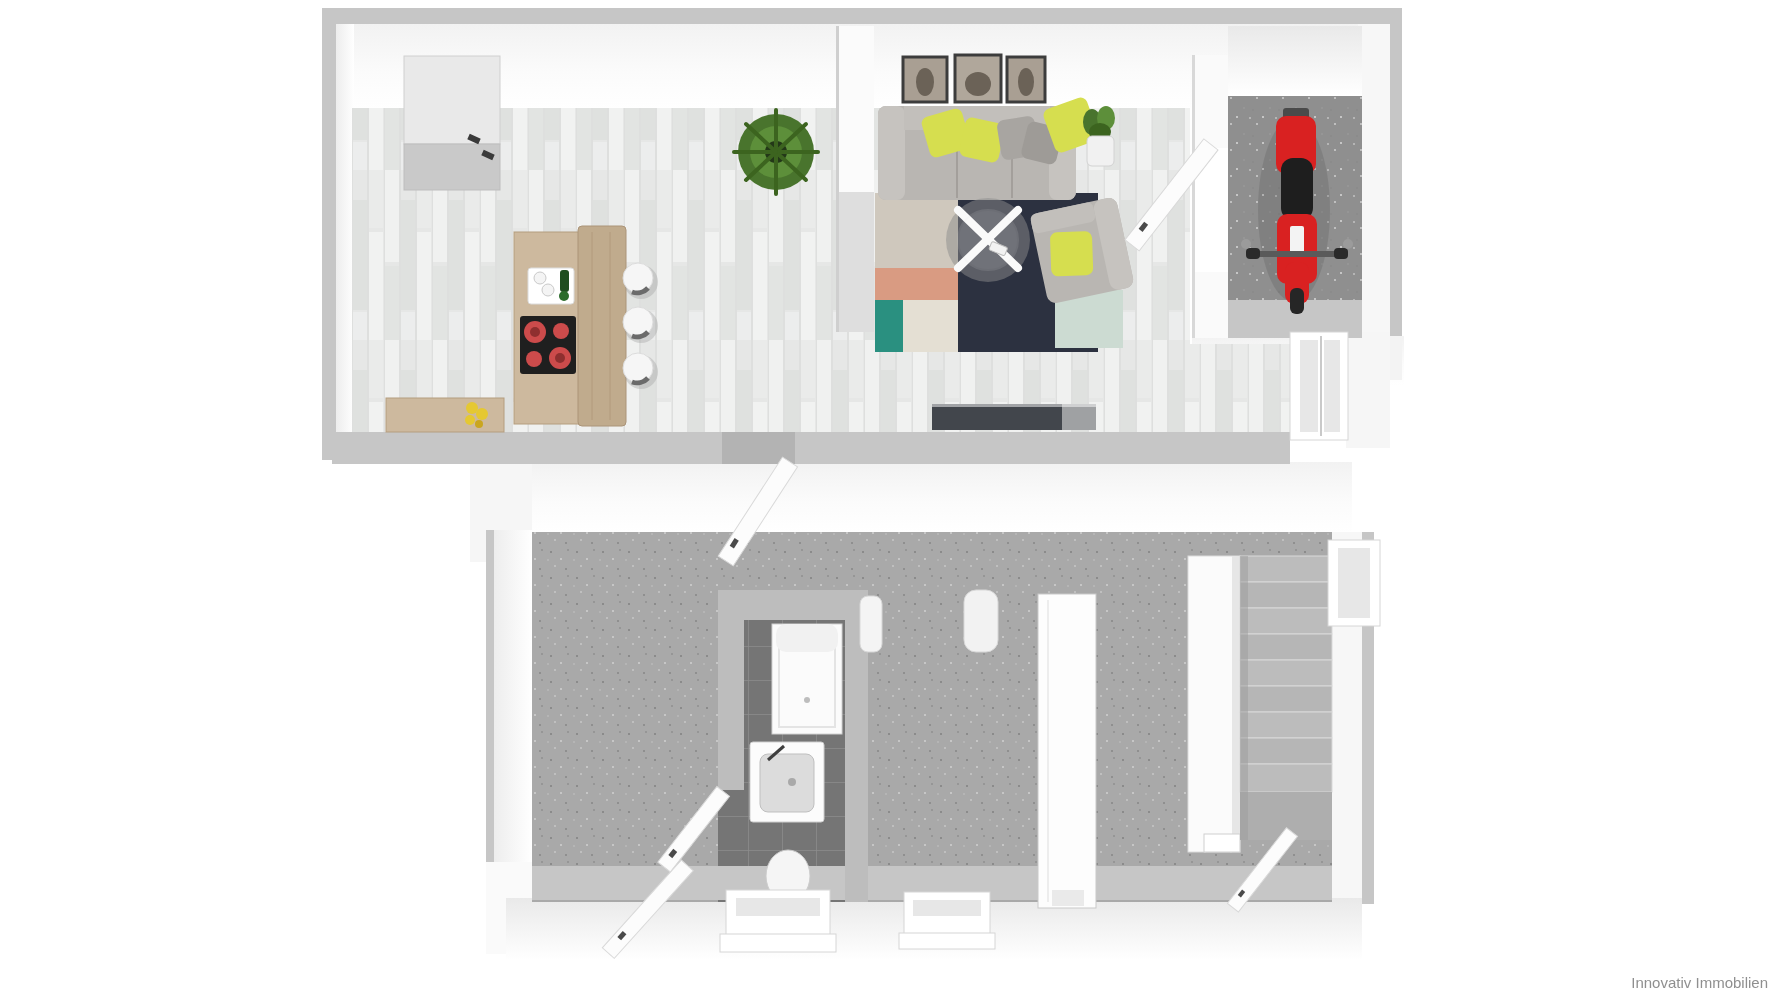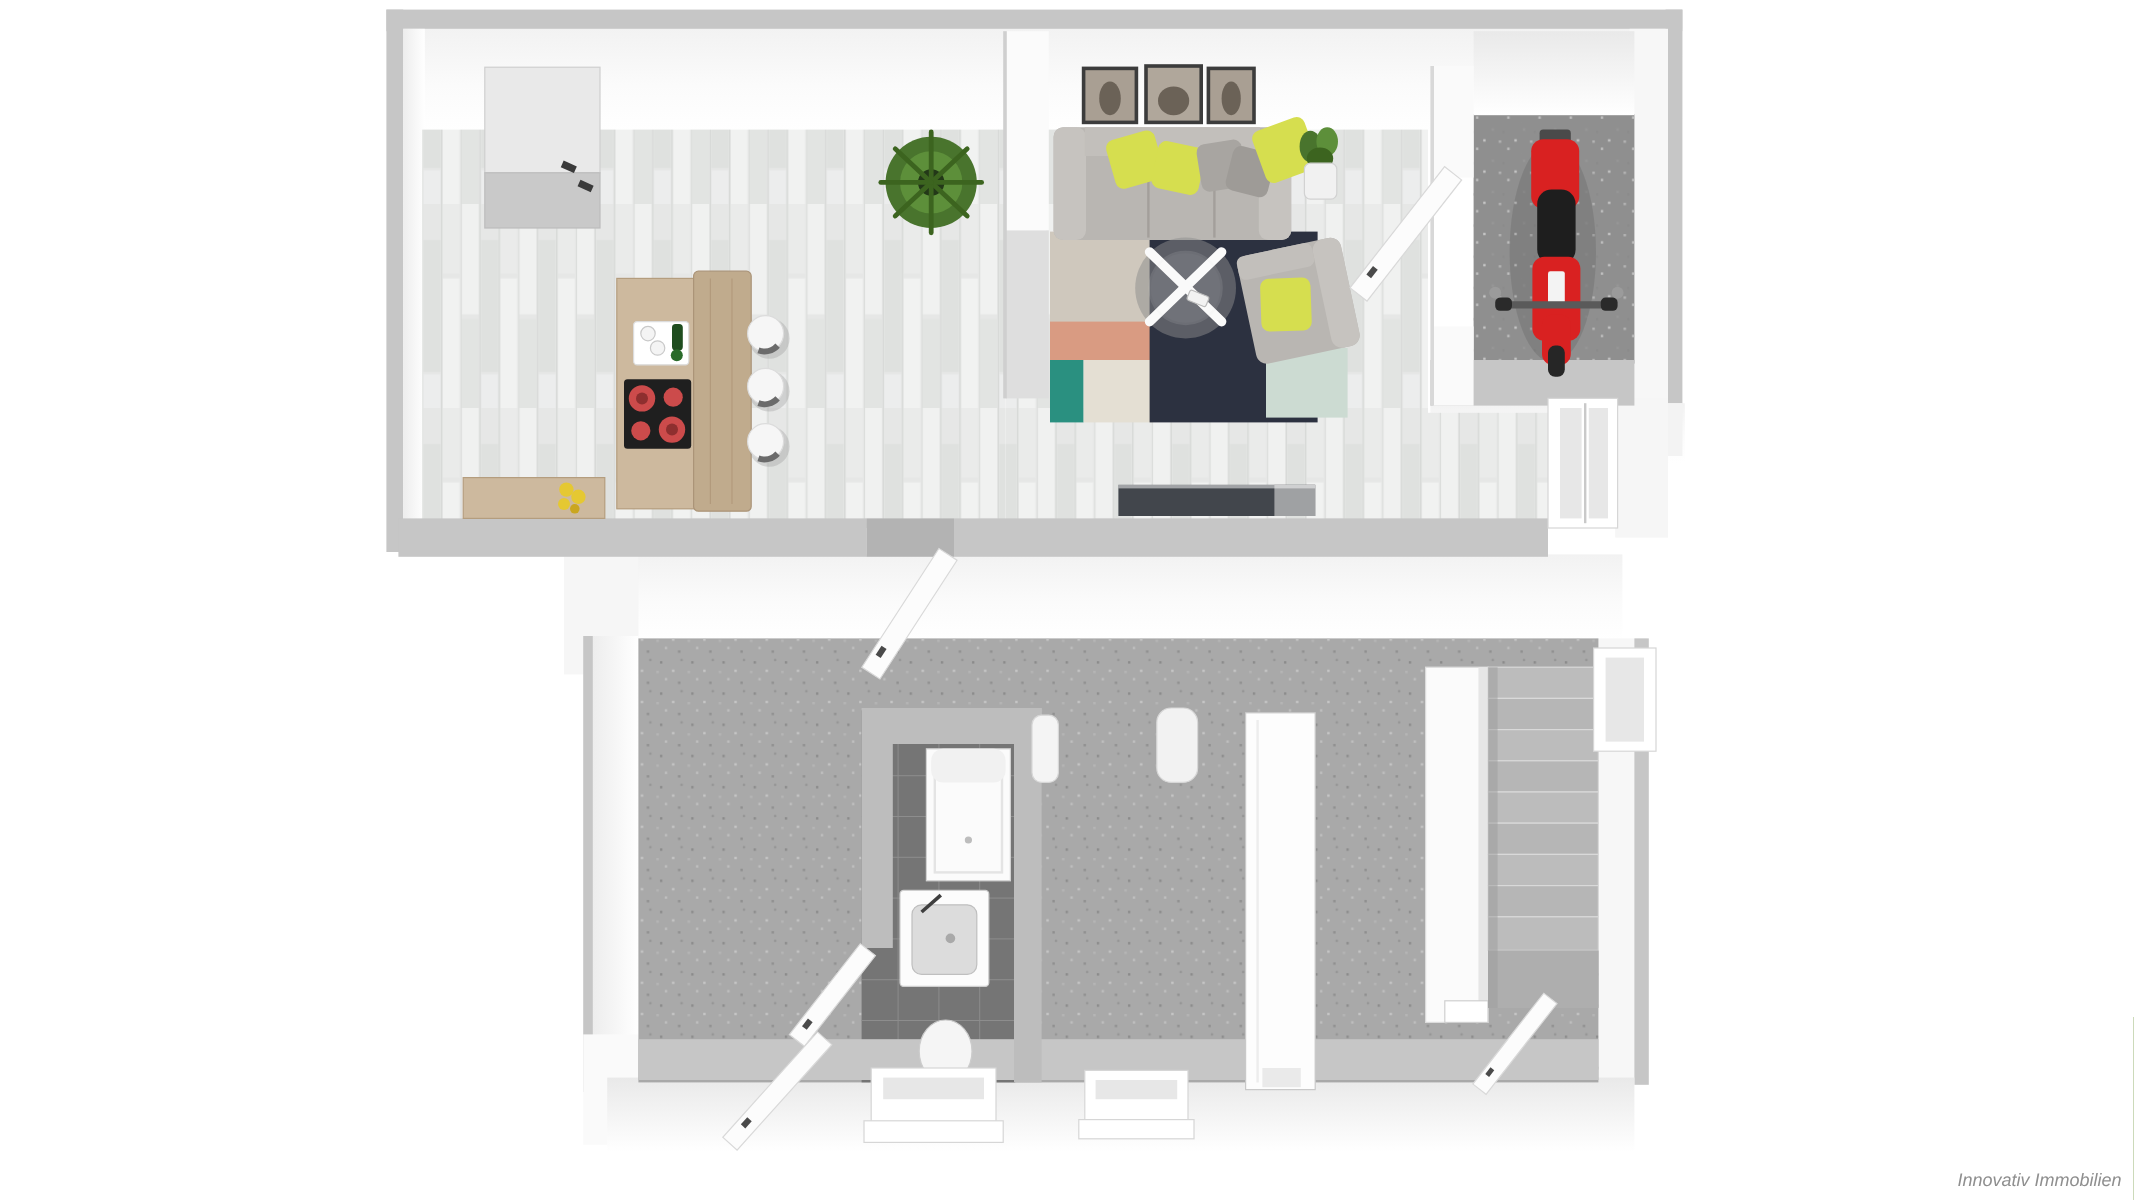--- a/index.html
+++ b/index.html
@@ -1,17 +1,17 @@
 <!DOCTYPE html>
 <html><head>
 <meta charset="utf-8">
 <style>
   html,body{margin:0;padding:0;background:#ffffff;}
   .stage{position:relative;width:1778px;height:1000px;background:#4d7c0f;overflow:hidden;
-         font-family:"Liberation Sans", sans-serif;font-style:italic;}
+         font-family:"Liberation Sans", sans-serif;}
   svg{display:block}
   .walltop{fill:#c6c6c6;}
   .walltop2{fill:#bdbdbd;}
   .door{fill:#fcfcfc;stroke:#d9d9d9;stroke-width:1;}
   .handle{fill:#4a4a4a;}
   .win-frame{fill:#ffffff;stroke:#d6d6d6;stroke-width:1;}
   .win-glass{fill:#e7e7e7;}
   .stool{fill:#f6f6f6;stroke:#dcdcdc;stroke-width:1;}
   .watermark{fill:#8f8f8f;font-size:15px;}
 </style>

